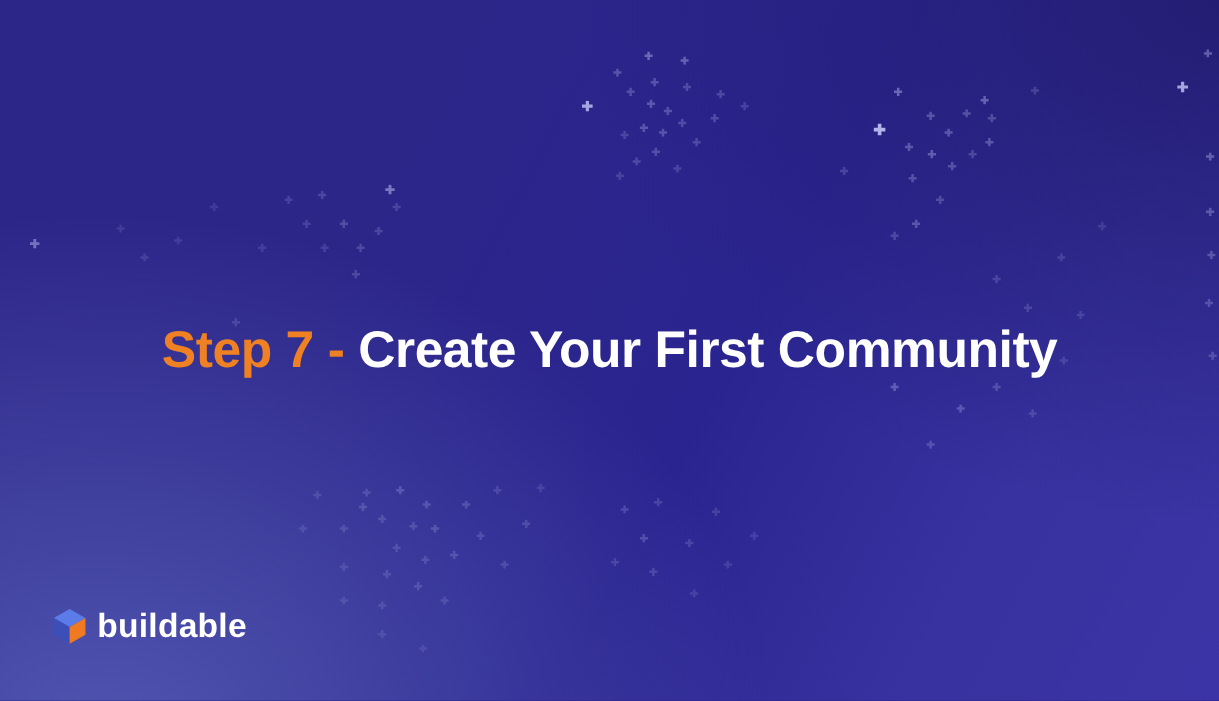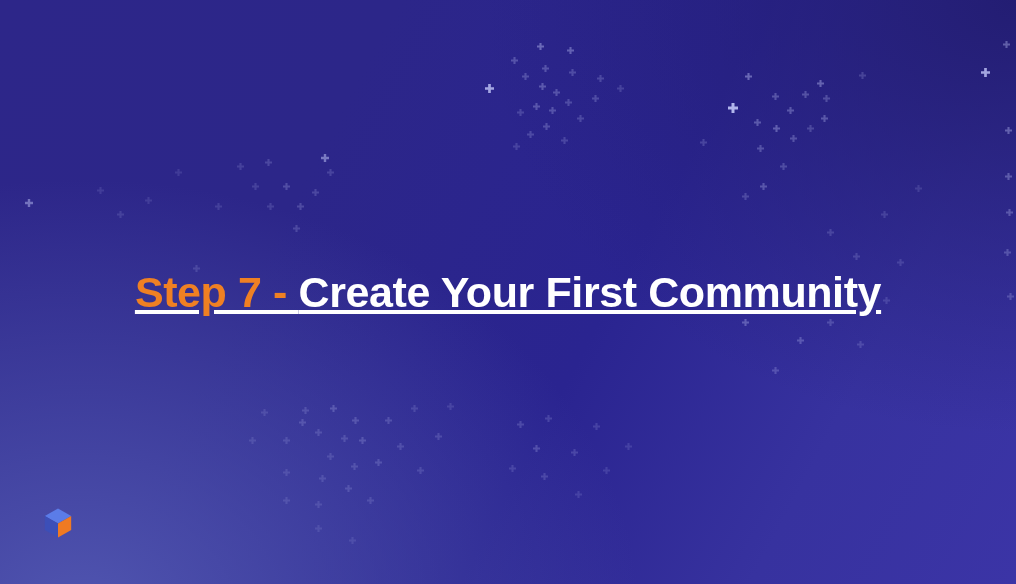--- a/index.html
+++ b/index.html
@@ -47,21 +47,20 @@
     text-align: center;
   }
   .title {
     margin: 0;
     font-family: "Liberation Sans", sans-serif;
     font-size: 43px;
     font-weight: bold;
     letter-spacing: -0.4px;
     color: #ffffff;
     white-space: nowrap;
-    text-decoration: underline;
   }
   .title .step-label {
     color: #ef8023;
   }
   .title .title-main {
     color: #ffffff;
   }
 
   
   .logo {
@@ -665,15 +664,16 @@
     <span class="logo-cube">
       <svg width="28" height="30" viewBox="0 0 28 30" aria-hidden="true">
 
         <polygon points="14,0.5 27.2,8 14,15.5 0.8,8" fill="#5b7ce8"></polygon>
 
         <polygon points="0.8,8 14,15.5 14,29.5 0.8,22" fill="#3c4fb8"></polygon>
 
         <polygon points="27.2,8 27.2,22 14,29.5 14,15.5" fill="#f07a22"></polygon>
       </svg>
     </span>
+    <span class="logo-word">buildable</span>
   </div>
 
 </div>
 
 </body></html>

